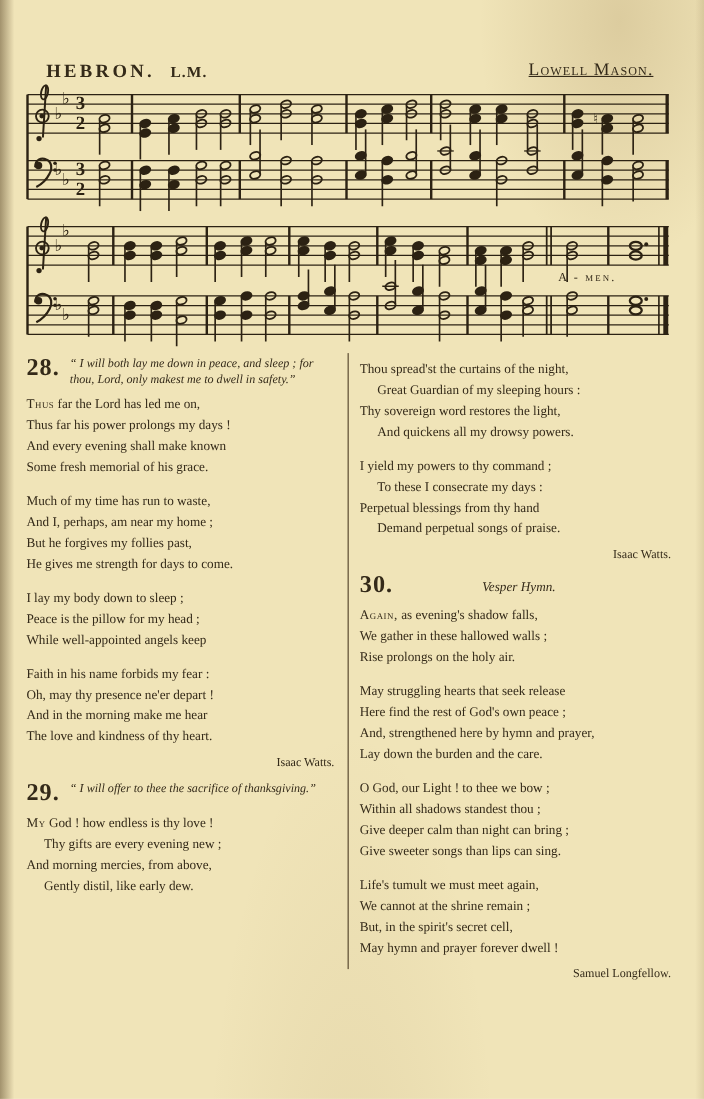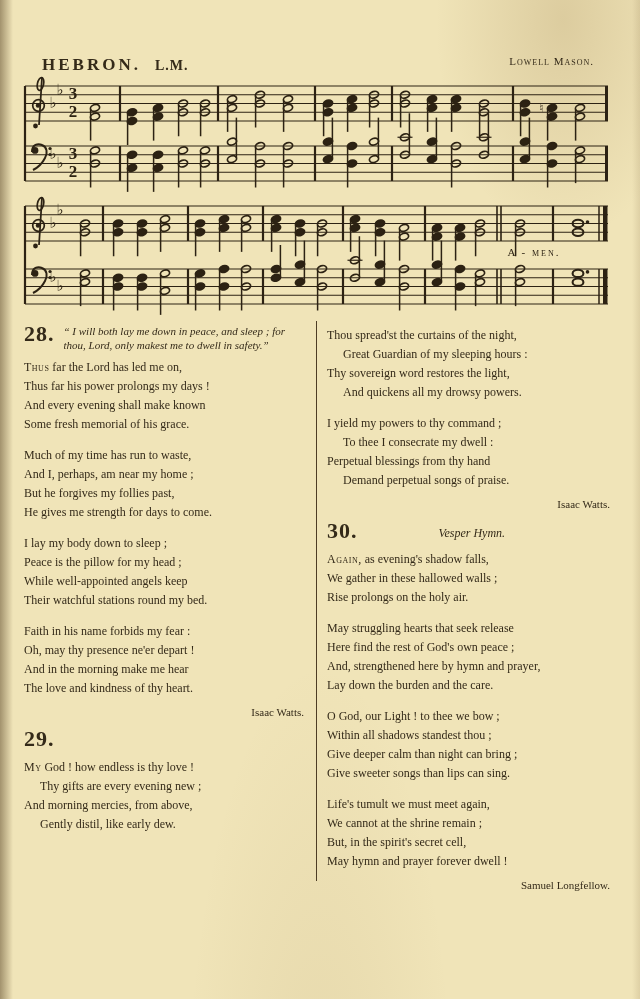--- a/index.html
+++ b/index.html
@@ -8,21 +8,21 @@
   .page::before{content:'';position:absolute;inset:0;pointer-events:none;
         background:
         linear-gradient(90deg, rgba(85,65,35,.5), rgba(85,65,35,0) 13px),
         linear-gradient(270deg, rgba(120,95,55,.15), rgba(0,0,0,0) 8px),
         radial-gradient(ellipse at 88% 2%, rgba(150,120,70,.22), rgba(0,0,0,0) 16%),
         radial-gradient(ellipse at 50% 115%, rgba(140,110,60,.10), rgba(0,0,0,0) 30%);}
   
   .hdr{position:absolute;top:55px;left:42px;right:46px;height:22px;}
   .tune{font-size:17px;font-weight:bold;letter-spacing:3px;}
   .meter{font-size:14px;font-weight:bold;letter-spacing:1px;margin-left:14px;}
-  .composer{float:right;font-size:11px;font-variant:small-caps;letter-spacing:1px;}
+  .composer{float:right;font-size:16px;font-variant:small-caps;letter-spacing:1px;text-decoration:underline;}
   
   svg.music{position:absolute;top:0;left:0;pointer-events:none;}
   .amen{position:absolute;top:246px;left:496px;width:76px;text-align:center;
         font-size:11px;font-variant:small-caps;letter-spacing:2px;color:#2c2213;}
   
   main{position:absolute;top:321px;left:24px;right:24px;height:560px;display:flex;}
   .col{box-sizing:border-box;}
   .col.left{width:292px;padding-right:6px;}
   .divider{width:1px;background:#4d3c24;}
   .col.right{flex:1;padding-left:10px;}
@@ -373,34 +373,34 @@
             <div class="verse">
               <div class="vline">Much of my time has run to waste,</div>
               <div class="vline">And I, perhaps, am near my home ;</div>
               <div class="vline">But he forgives my follies past,</div>
               <div class="vline">He gives me strength for days to come.</div>
             </div>
             <div class="verse">
               <div class="vline">I lay my body down to sleep ;</div>
               <div class="vline">Peace is the pillow for my head ;</div>
               <div class="vline">While well-appointed angels keep</div>
-              <div class="vline">Their watchful stations round my bed.</div>
             </div>
             <div class="verse">
               <div class="vline">Faith in his name forbids my fear :</div>
               <div class="vline">Oh, may thy presence ne'er depart !</div>
               <div class="vline">And in the morning make me hear</div>
               <div class="vline">The love and kindness of thy heart.</div>
             </div>
           </div>
         <div class="attr">Isaac Watts.</div>
       </section>
       <section>
         <div class="hymn-head h29head">
           <span class="num">29.</span>
+          <span class="epi">“ I will offer to thee the sacrifice of thanksgiving.”</span>
         </div>
         <div class="verses">
             <div class="verse">
               <div class="vline"><span class="lead-word">My</span> God ! how endless is thy love !</div>
               <div class="vline indent">Thy gifts are every evening new ;</div>
               <div class="vline">And morning mercies, from above,</div>
               <div class="vline indent">Gently distil, like early dew.</div>
             </div>
           </div>
       </section>
@@ -409,21 +409,21 @@
     <div class="col right">
       <div class="verses cont">
           <div class="verse">
             <div class="vline">Thou spread'st the curtains of the night,</div>
             <div class="vline indent">Great Guardian of my sleeping hours :</div>
             <div class="vline">Thy sovereign word restores the light,</div>
             <div class="vline indent">And quickens all my drowsy powers.</div>
           </div>
           <div class="verse">
             <div class="vline">I yield my powers to thy command ;</div>
-            <div class="vline indent">To thee I consecrate my dwell :</div>
+            <div class="vline indent">To these I consecrate my days :</div>
             <div class="vline">Perpetual blessings from thy hand</div>
             <div class="vline indent">Demand perpetual songs of praise.</div>
           </div>
         </div>
       <div class="attr">Isaac Watts.</div>
       <section>
         <div class="hymn-head">
           <span class="num">30.</span>
           <span class="caption">Vesper Hymn.</span>
         </div>

